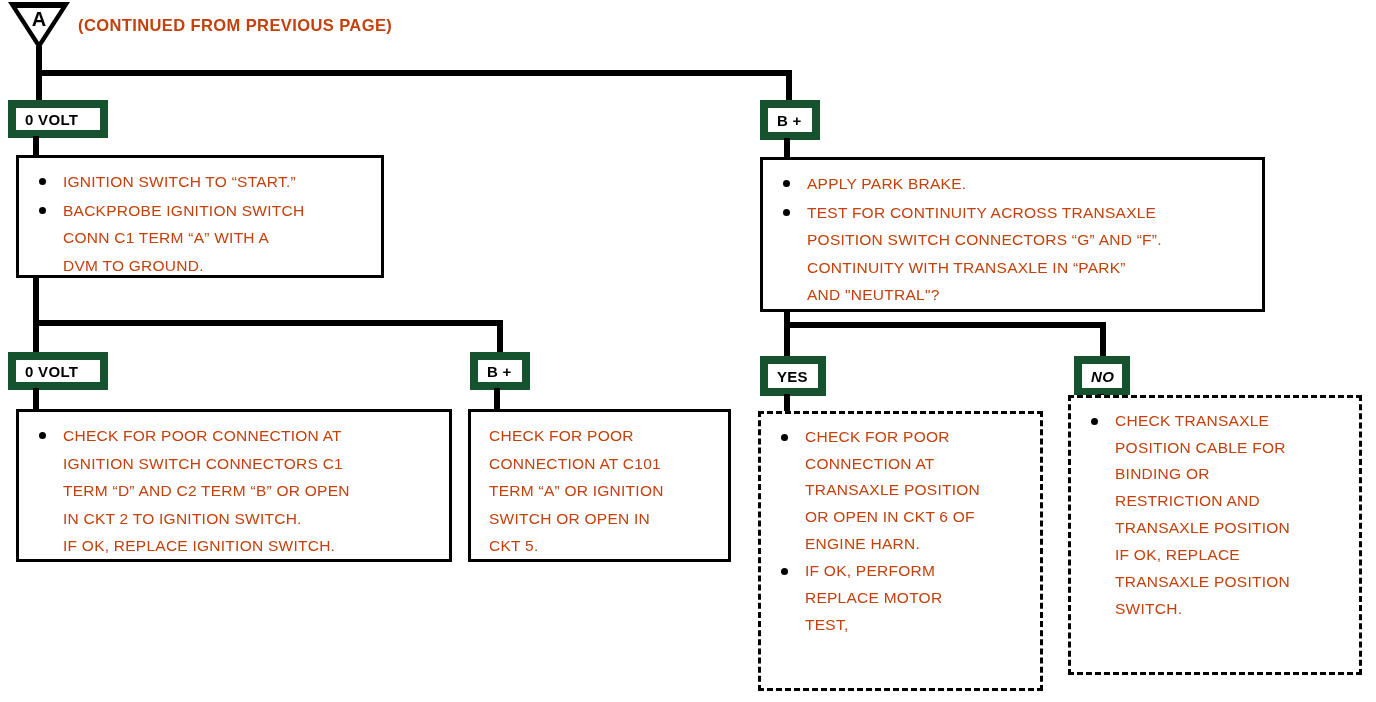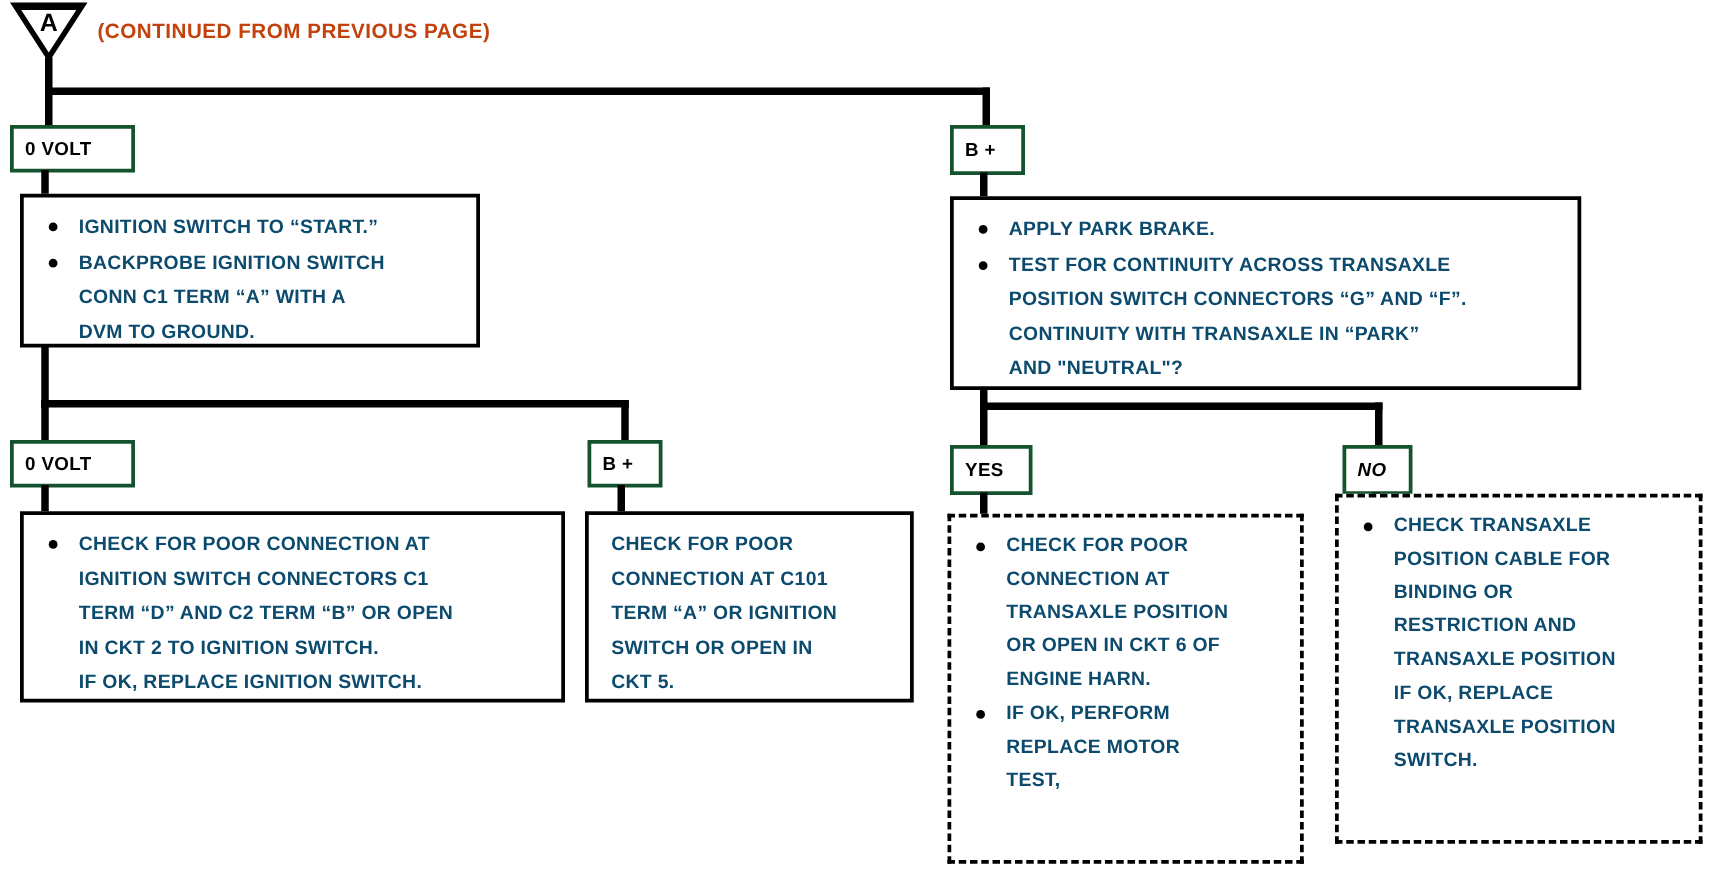--- a/index.html
+++ b/index.html
@@ -71,21 +71,21 @@
   }
   .wire-v {
     position: absolute;
     background: #000000;
     width: 6px;
   }
 
   
   .label-box {
     position: absolute;
-    border: 3px solid #14532d;
+    border: 8px solid #14532d;
     background: #ffffff;
     box-sizing: border-box;
     display: flex;
     align-items: center;
     padding-left: 9px;
     font-size: 15px;
     font-weight: bold;
     letter-spacing: 0.3px;
     color: #000000;
   }
@@ -105,24 +105,24 @@
   .blist {
     list-style: none;
     margin: 0;
     padding: 0;
   }
   .blist li {
     position: relative;
     padding-left: 34px;
     margin-bottom: 1px;
     font-size: 15.5px;
-    font-weight: bold;
+    font-weight: normal;
     line-height: 1.78;
     letter-spacing: 0.25px;
-    color: #0c4a6e;
+    color: #c2410c;
   }
   .blist li.bulleted::before {
     content: "";
     position: absolute;
     left: 10px;
     top: 10px;
     width: 7px;
     height: 7px;
     background: #000000;
     border-radius: 50%;

